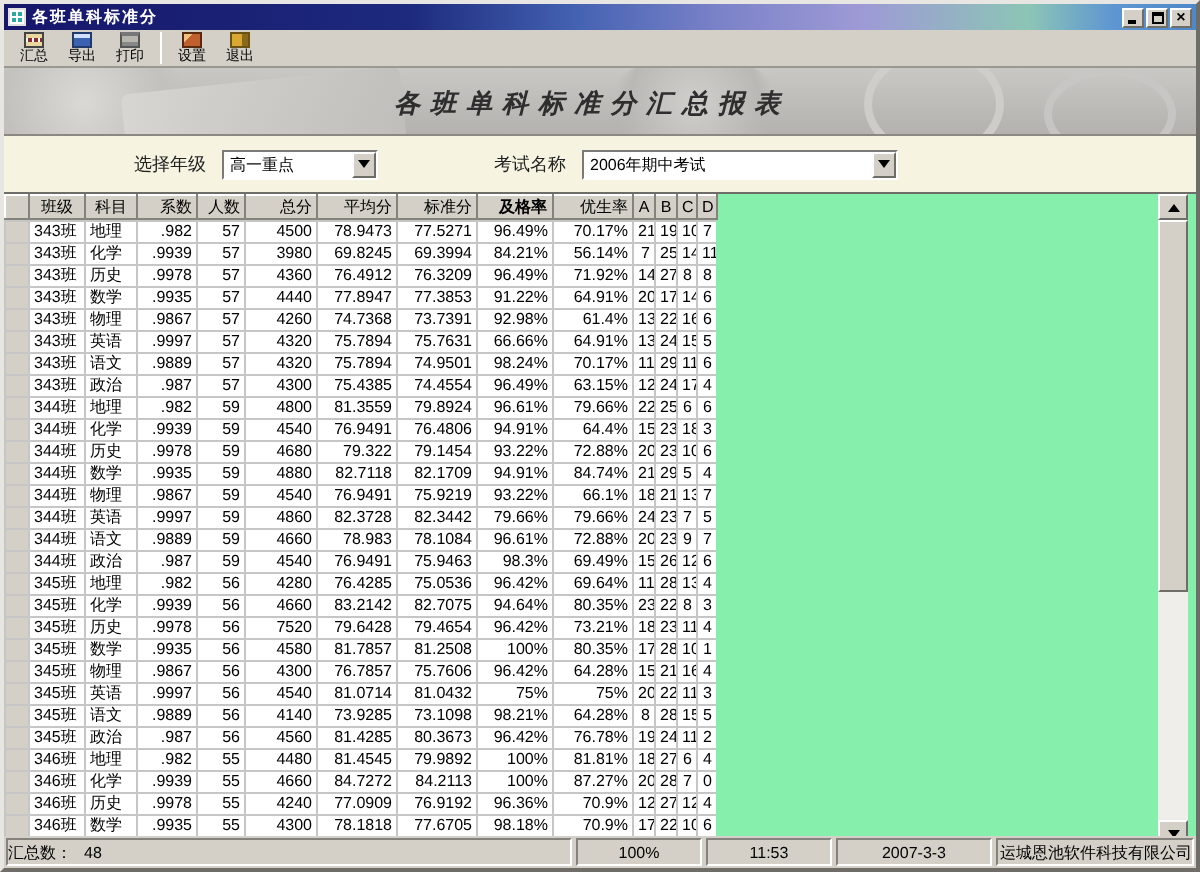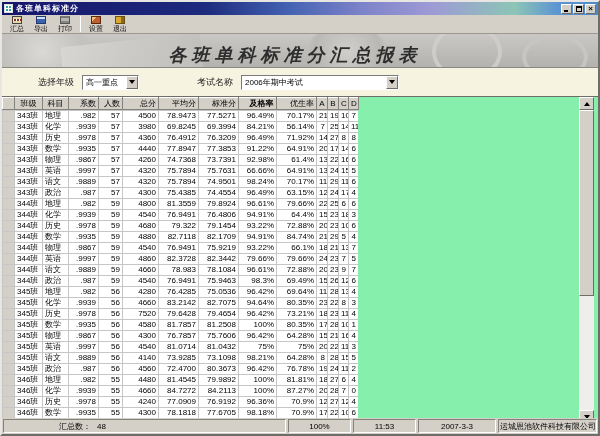--- a/index.html
+++ b/index.html
@@ -37,32 +37,32 @@
   
   .banner { position:absolute; left:0; top:32px; right:0; height:34px; overflow:hidden;
     background:linear-gradient(#c9c8c5,#b3b2af); border-bottom:1px solid #8a8880; }
   .blob { position:absolute; border-radius:50%; background:radial-gradient(circle,#dddcd9 0%,#c2c1be 60%,transparent 75%); opacity:.9; }
   .blob.b1 { left:-20px; top:-12px; width:120px; height:60px; }
   .blob.b2 { left:300px; top:-6px; width:90px; height:48px; background:radial-gradient(circle,#d2d1ce,#b8b7b4 65%,transparent 78%); }
   .blob.b3 { left:430px; top:-10px; width:70px; height:56px; border:4px solid #cfcecb; background:none; }
   .blob.b4 { left:520px; top:0px; width:66px; height:46px; border:4px solid #c8c7c4; background:none; }
   .blob.b5 { left:60px; top:6px; width:140px; height:40px; background:linear-gradient(100deg,#d8d7d4,#c0bfbc); border-radius:4px; transform:rotate(-6deg); }
   .banner-title { position:absolute; left:50%; top:9px; transform:translateX(-52%); white-space:nowrap;
-    font-family:"DejaVu Serif","Liberation Serif",serif; font-style:italic; font-weight:bold; font-size:18px;
+    font-family:"DejaVu Serif","Liberation Serif",serif; font-style:italic; font-weight:bold; font-size:13px;
     letter-spacing:5px; color:#2e2e2e; }
 
   
   .filterbar { position:absolute; left:0; top:66px; right:0; height:28px; background:#f7f3e1;
     display:flex; align-items:center; }
   .f-label { font-size:9px; color:#222; }
-  .lbl-grade { margin-left:36px;text-align:center; }
+  .lbl-grade { margin-left:65px;text-align:center; }
   .lbl-exam  { margin-left:58px; }
   .combo { height:15px; background:#fff; border:1px solid; border-color:#7a7a7a #fff #fff #7a7a7a;
     display:flex; align-items:center; position:relative; margin-left:8px; }
-  .combo-grade { width:57px; }
+  .combo-grade { width:78px; }
   .combo-exam { width:158px; }
   .combo-text { flex:1; padding-left:3px; font-size:8px; white-space:nowrap; overflow:hidden; }
   .combo-btn { width:12px; height:13px; background:#d4d0c8; border:1px solid; border-color:#fff #6f6d68 #6f6d68 #fff;
     display:flex; align-items:center; justify-content:center; }
   .combo-btn .arr { width:0; height:0; border-left:3px solid transparent; border-right:3px solid transparent; border-top:4px solid #000; }
 
   
   .gridarea { position:absolute; left:0; top:94px; right:0; height:326px; background:#86efac; border-top:1px solid #6f6d68; overflow:hidden; }
   table.grid { border-collapse:collapse; table-layout:fixed; width:356px; background:#fff; }
   table.grid th, table.grid td { border:1px solid #c6c6c6; font-weight:normal; font-size:8px;
@@ -80,21 +80,21 @@
   .sb-btn { position:absolute; left:0; width:15px; height:13px; background:#d4d0c8; border:1px solid; border-color:#fff #6f6d68 #6f6d68 #fff;
     display:flex; align-items:center; justify-content:center; }
   .sb-up { top:0; } .sb-down { bottom:0; }
   .tri-up { width:0; height:0; border-left:3px solid transparent; border-right:3px solid transparent; border-bottom:4px solid #000; }
   .tri-down { width:0; height:0; border-left:3px solid transparent; border-right:3px solid transparent; border-top:4px solid #000; }
   .sb-thumb { position:absolute; left:0; top:13px; width:15px; height:186px; background:#d4d0c8; border:1px solid; border-color:#fff #6f6d68 #6f6d68 #fff; }
 
   
   .statusbar { position:absolute; left:0; bottom:0; right:0; height:16px; background:#d4d0c8; display:flex; gap:2px; padding:1px; }
   .sp { border:1px solid; border-color:#84827c #fff #fff #84827c; display:flex; align-items:center; font-size:8px; overflow:hidden; white-space:nowrap; }
-  .sp1 { width:283px; padding-left:55px; }
+  .sp1 { width:283px; }
   .sp2 { width:63px; justify-content:center; }
   .sp3 { width:63px; justify-content:center; }
   .sp4 { width:78px; justify-content:center; }
   .sp5 { flex:1; justify-content:flex-end; padding-right:0; }
   .sp1 .v { margin-left:6px; }
 </style>
 </head>
 <body>
 
 <div class="window">
@@ -589,21 +589,21 @@
               <td>15</td>
               <td>5</td>
             </tr>
             <tr>
               <td class="sel"></td>
               <td>345班</td>
               <td>政治</td>
               <td>.987</td>
               <td>56</td>
               <td>4560</td>
-              <td>72.4700</td>
+              <td>81.4285</td>
               <td>80.3673</td>
               <td>96.42%</td>
               <td>76.78%</td>
               <td>19</td>
               <td>24</td>
               <td>11</td>
               <td>2</td>
             </tr>
             <tr>
               <td class="sel"></td>

